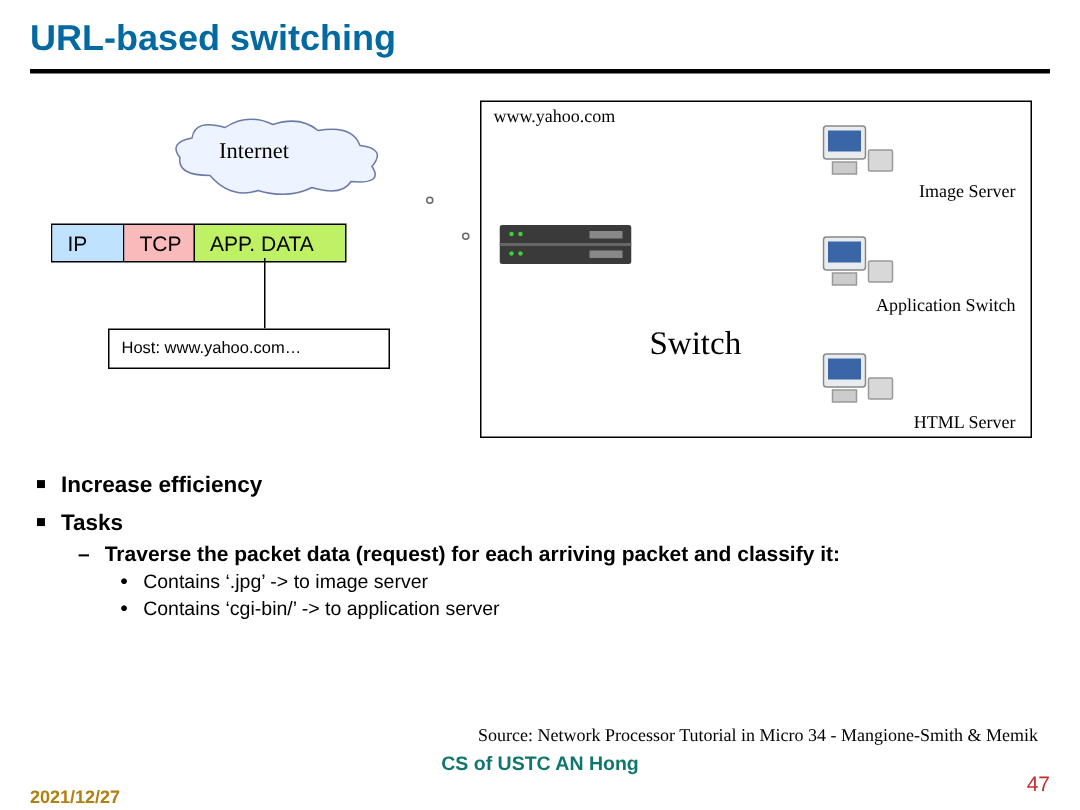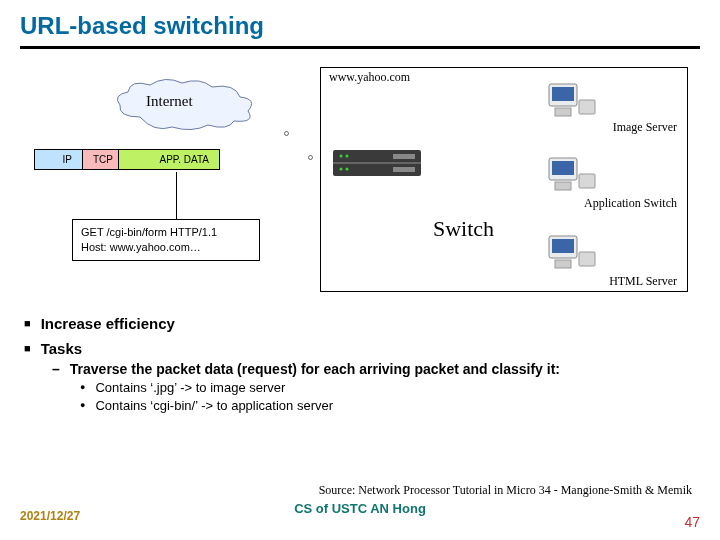--- a/index.html
+++ b/index.html
@@ -51,27 +51,27 @@
   .packet {
     position: absolute;
     top: 90px;
     left: 14px;
     display: flex;
     border: 1px solid #000;
   }
   .packet-cell {
     border-right: 1px solid #000;
     padding: 4px 10px;
-    font-size: 10px;
-    text-align: right;
+    font-size: 14px;
+    text-align: left;
     font-family: Arial, sans-serif;
   }
   .packet-cell:last-child { border-right: none; }
   .ip { background: #bfe3ff; width: 48px; }
-  .tcp { background: #f8baba; width: 36px; }
+  .tcp { background: #f8baba; width: 47px; }
   .app { background: #bef264; width: 100px; }
   .http-box {
     position: absolute;
     top: 160px;
     left: 52px;
     width: 188px;
     border: 1px solid #000;
     padding: 5px 8px;
     font-size: 11px;
     line-height: 1.35;
@@ -175,21 +175,21 @@
   }
   .source-line {
     position: absolute;
     bottom: 42px;
     right: 28px;
     font-size: 12px;
     font-family: "Times New Roman", serif;
   }
   .footer-date {
     position: absolute;
-    bottom: 17px;
+    bottom: 2px;
     left: 20px;
     font-size: 12px;
     color: #b08010;
     font-weight: bold;
   }
   .footer-center {
     position: absolute;
     bottom: 24px;
     left: 50%;
     transform: translateX(-50%);
@@ -223,21 +223,20 @@
 
     <div class="packet">
       <div class="packet-cell ip">IP</div>
       <div class="packet-cell tcp">TCP</div>
       <div class="packet-cell app">APP. DATA</div>
     </div>
 
     <div class="leader-line" style="left:156px; top:113px; height:47px;"></div>
 
     <div class="http-box">
-      <div>GET /cgi-bin/form HTTP/1.1</div>
       <div>Host: www.yahoo.com…</div>
     </div>
 
     <div class="dot" style="left:264px; top:72px;"></div>
     <div class="dot" style="left:288px; top:96px;"></div>
 
     <div class="cluster-box">
       <div class="cluster-label">www.yahoo.com</div>
 
       <div class="rack-icon">

